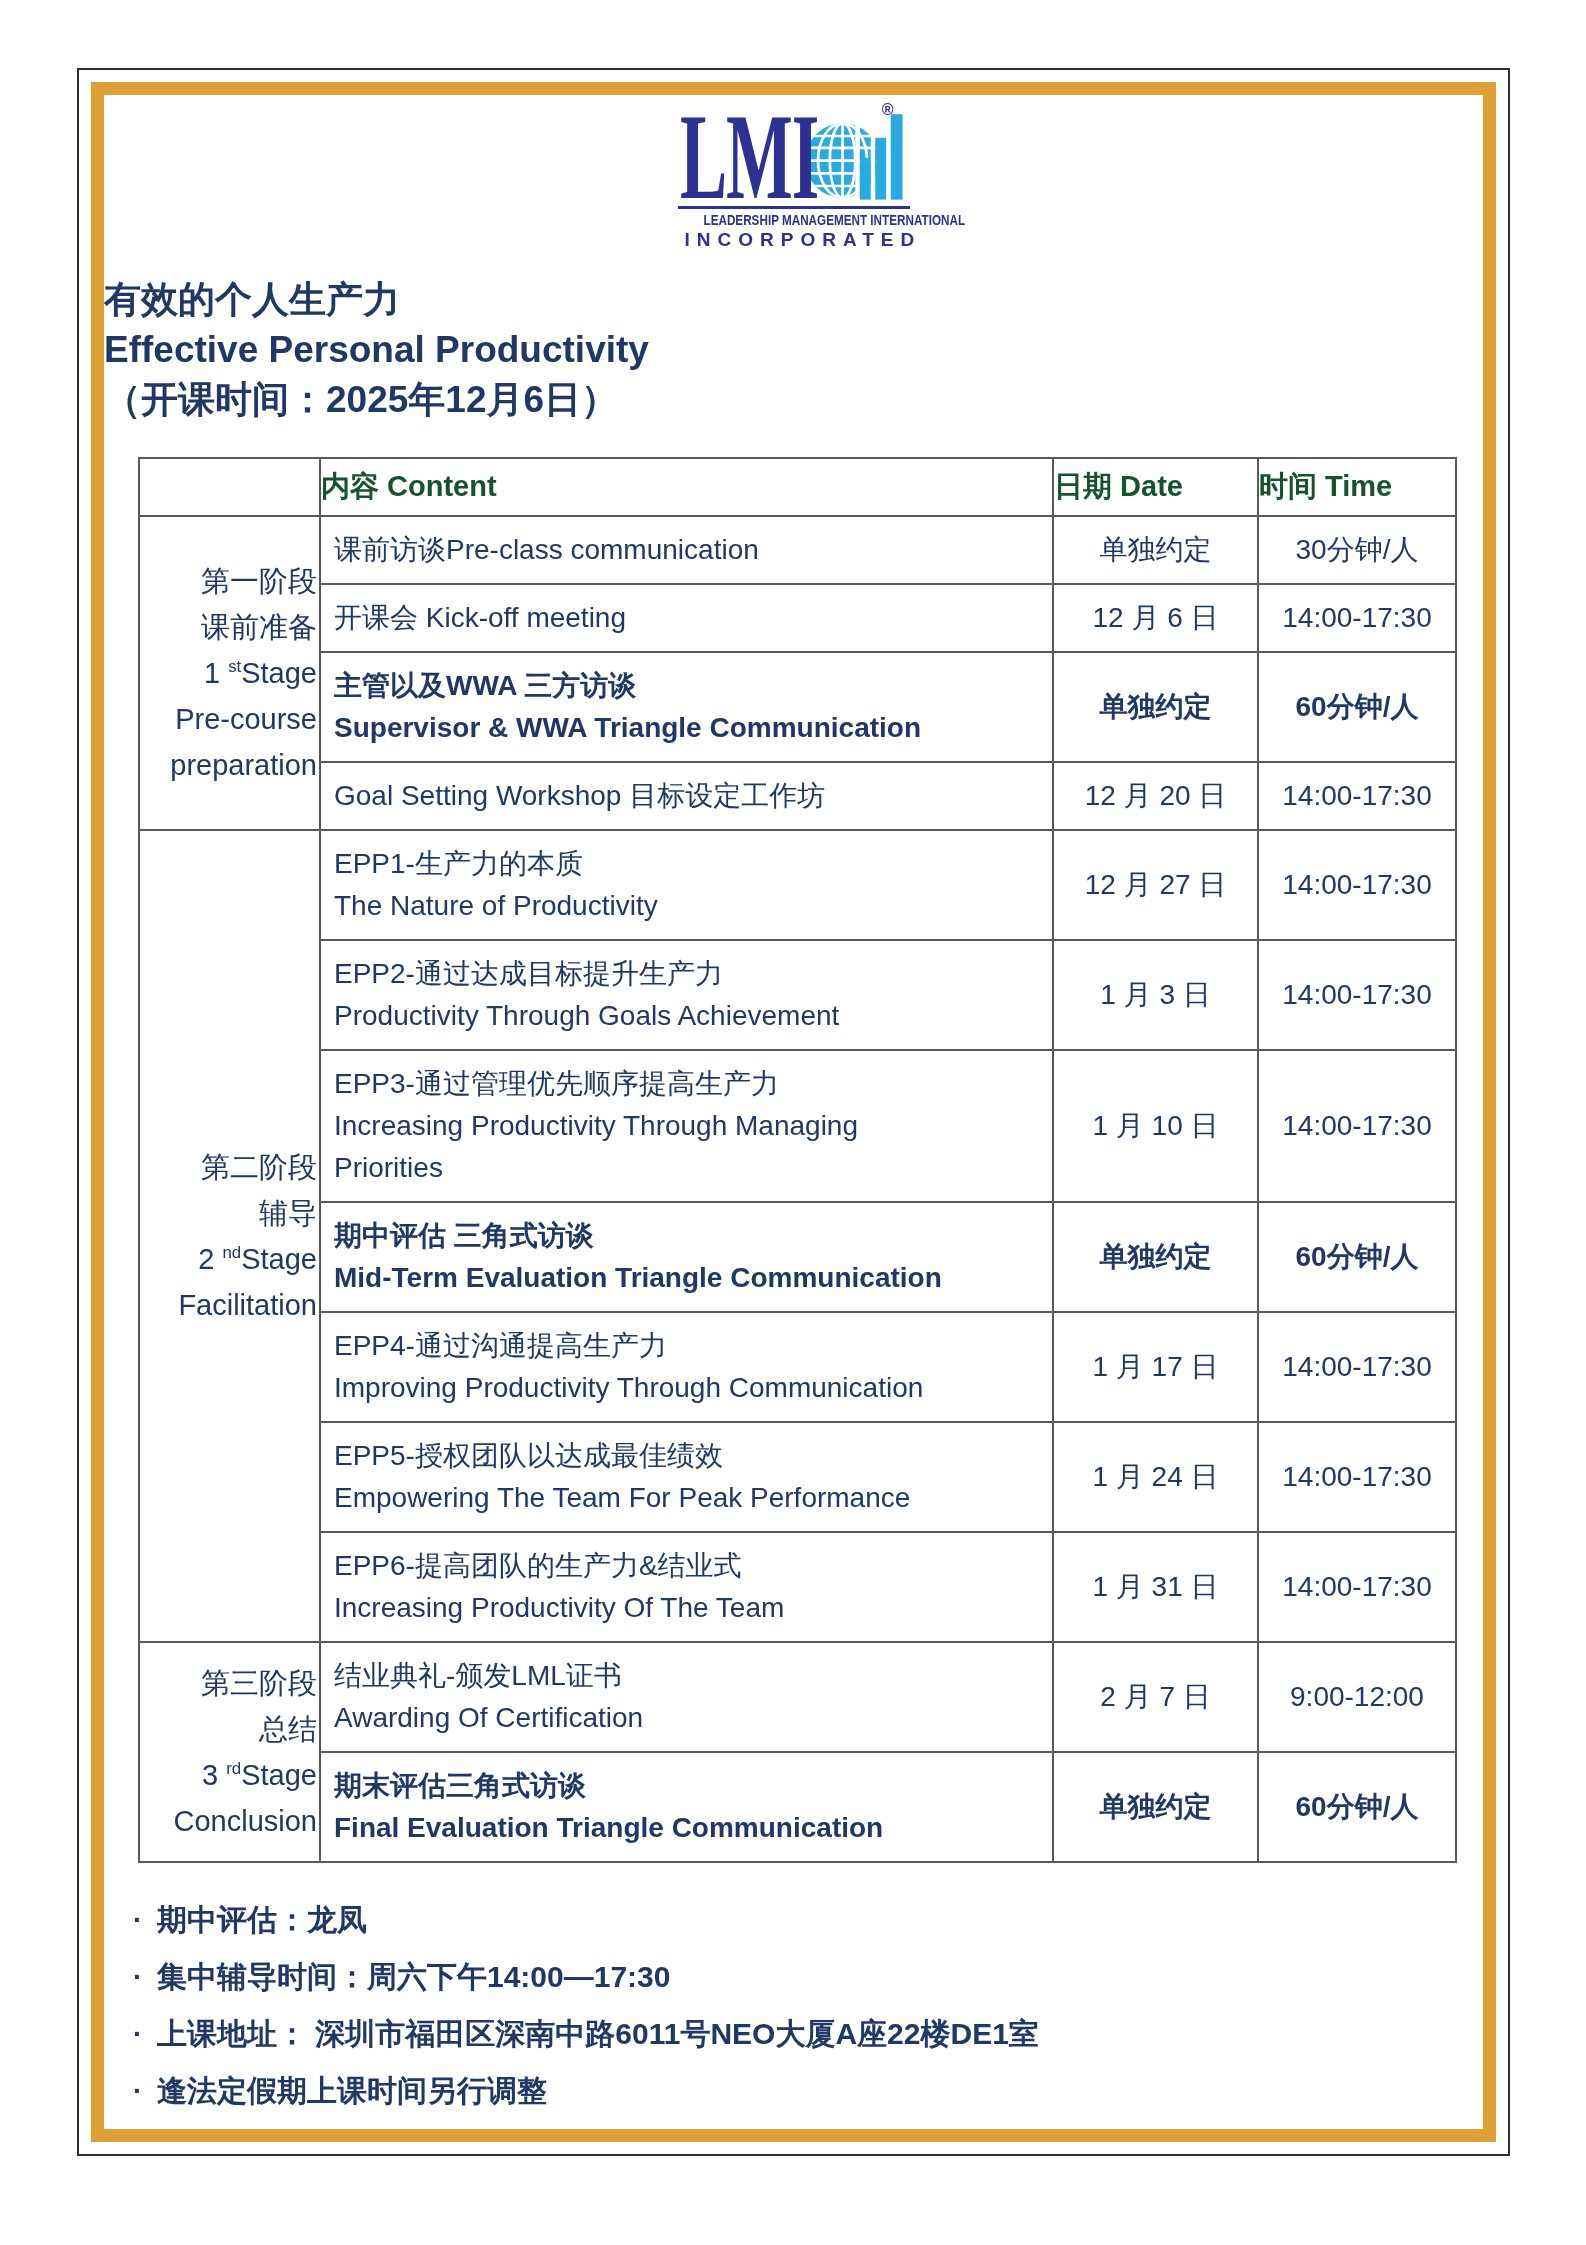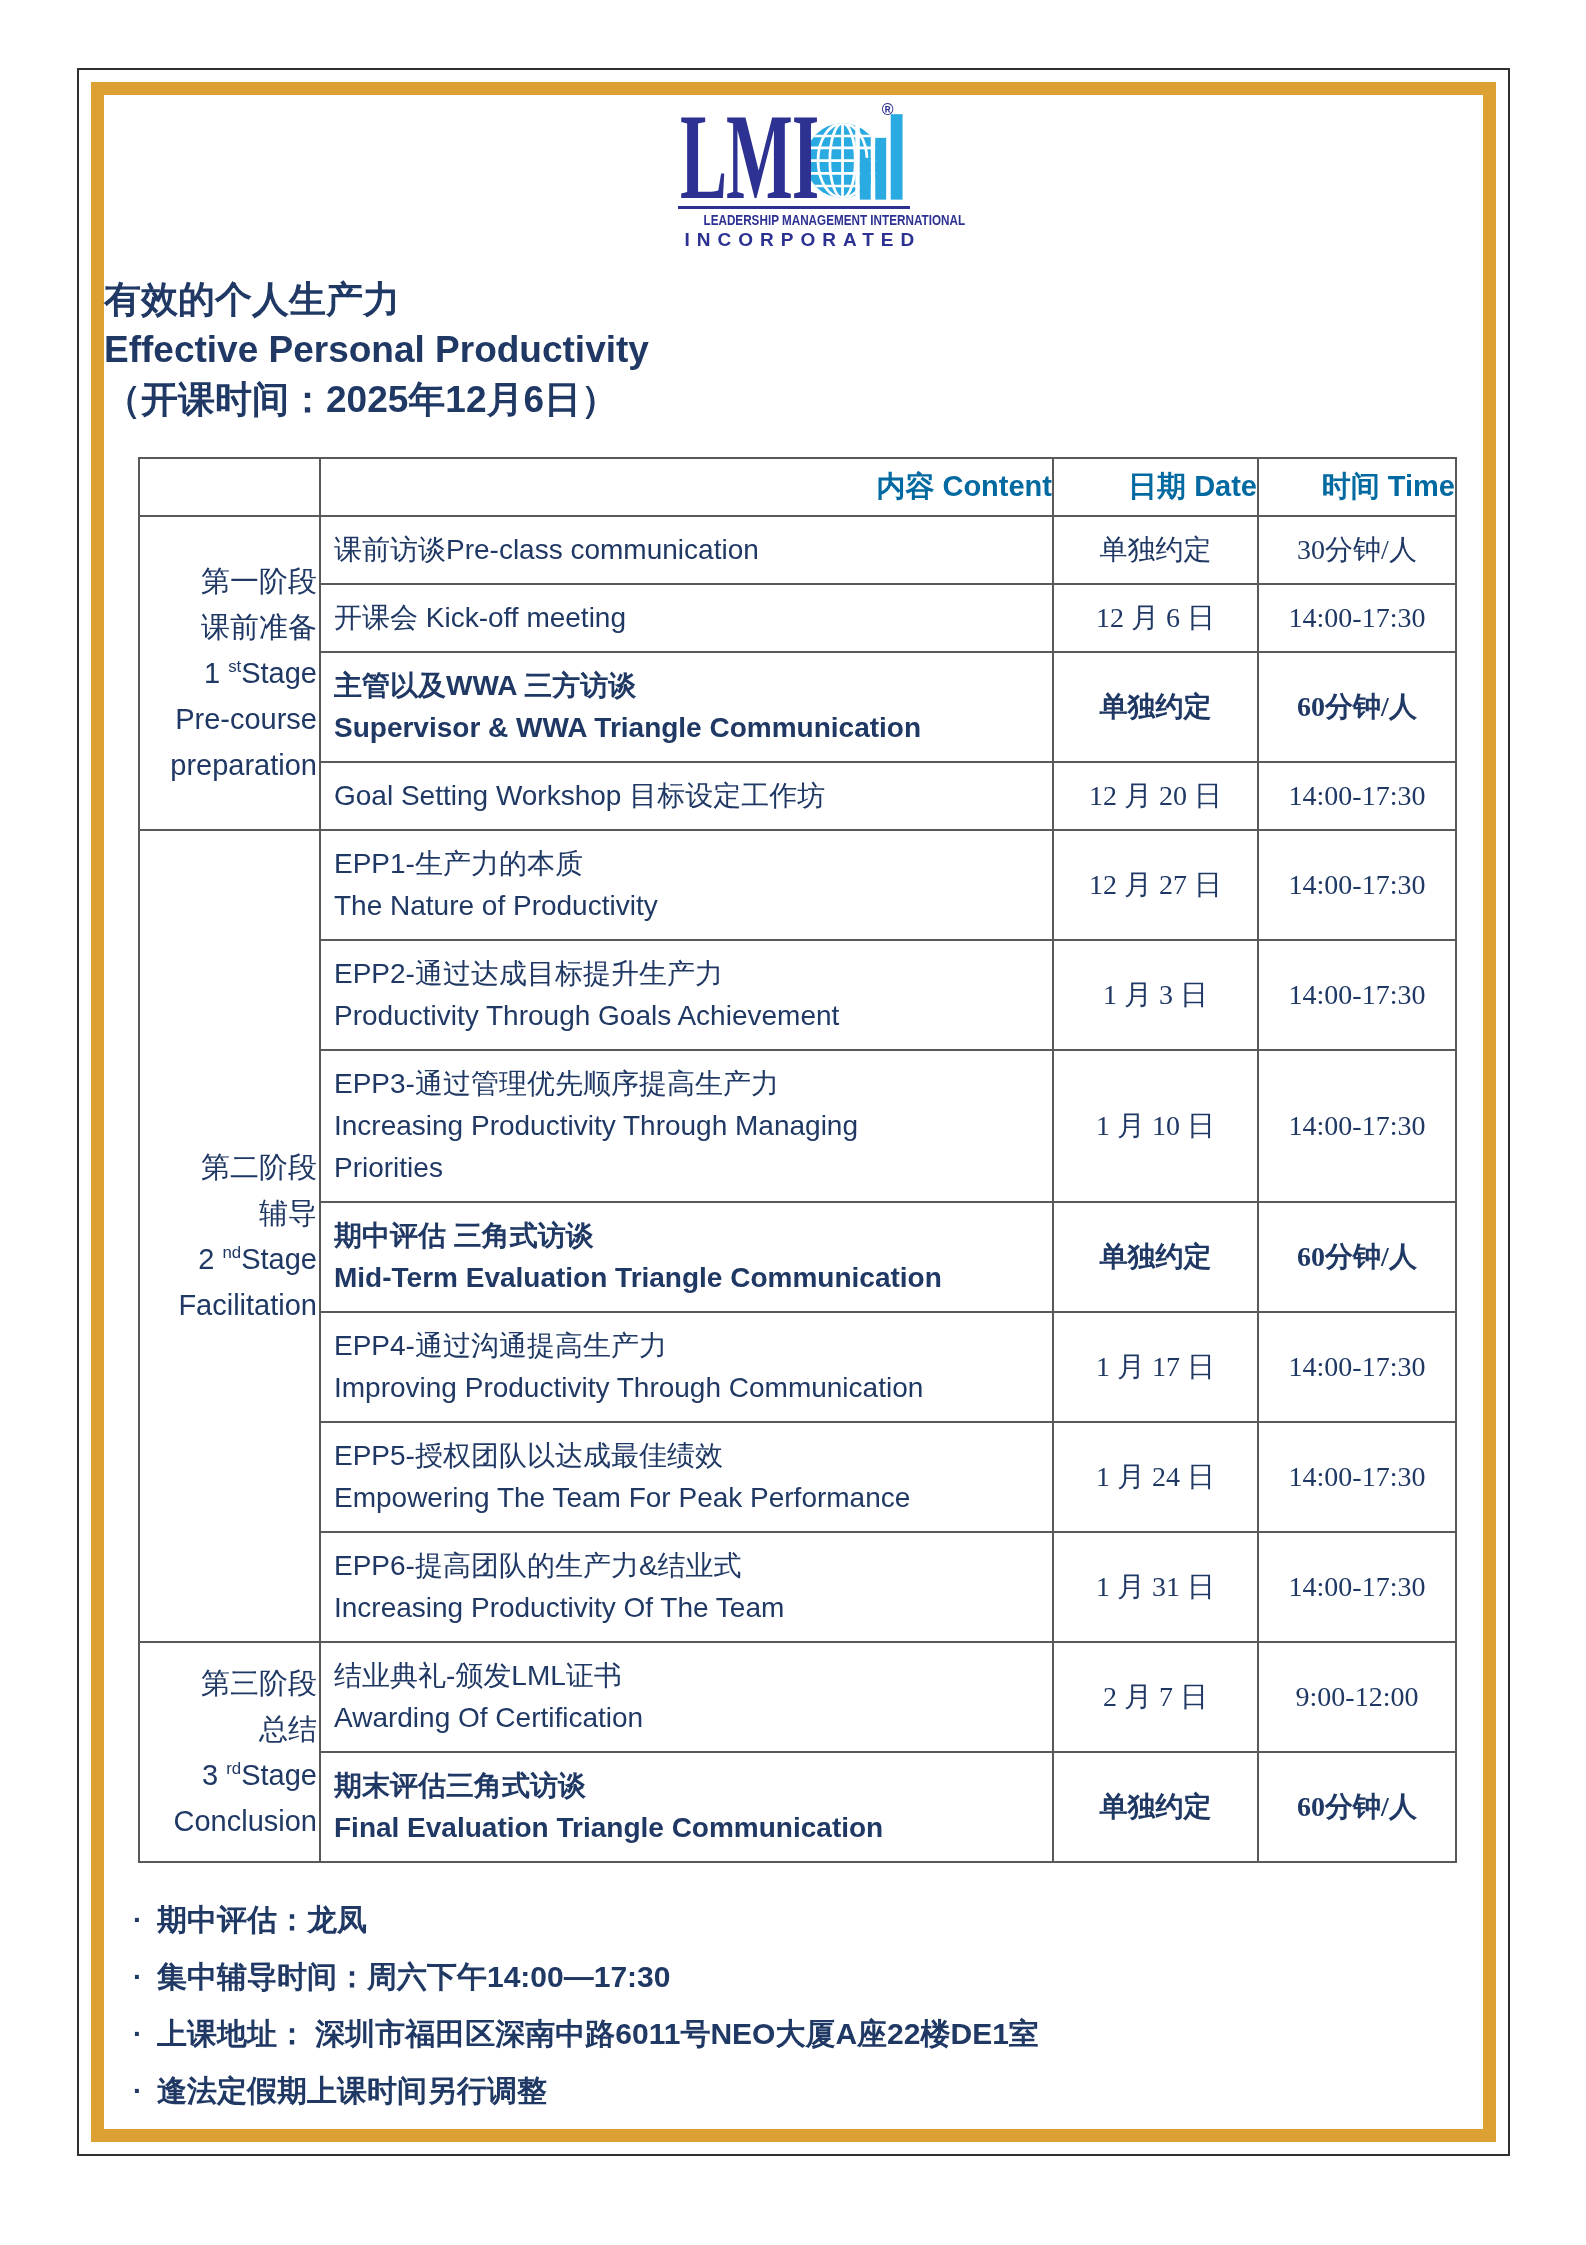--- a/index.html
+++ b/index.html
@@ -25,29 +25,29 @@
   .logo-line2{font-size:19px;font-weight:700;color:#2d3192;letter-spacing:7px;text-align:center;
         margin-top:1px;padding-left:7px;}
 
   
   .titles{margin-top:24px;text-align:left;}
   .title-line{font-size:37px;font-weight:700;line-height:50px;color:#1f3864;}
 
   
   .schedule{margin:32px 0 0 34px;width:1317px;border-collapse:collapse;table-layout:fixed;}
   .schedule th,.schedule td{border:2px solid #595959;box-sizing:border-box;}
-  .schedule thead th{height:58px;font-size:29px;font-weight:700;text-align:right;color:#0369a1;
+  .schedule thead th{height:58px;font-size:29px;font-weight:700;text-align:left;color:#14532d;
         padding:0;}
   .stage-cell{text-align:right;vertical-align:middle;font-size:29px;line-height:46px;
         padding:4px 2px;}
   .stage-line{white-space:nowrap;}
   .content-cell{text-align:left;vertical-align:middle;font-size:28px;line-height:42px;
         padding:12px 10px 12px 13px;}
   .date-cell,.time-cell{text-align:center;vertical-align:middle;font-size:28px;line-height:42px;
-        padding:4px 2px;white-space:nowrap;font-family:Liberation Serif, serif;}
+        padding:4px 2px;white-space:nowrap;}
   .bold{font-weight:700;}
   sup{font-size:0.58em;line-height:0;}
 
   
   .notes{margin:28px 40px 0 29px;}
   .note{display:flex;align-items:flex-start;font-size:30px;font-weight:700;line-height:57px;
         color:#1f3864;}
   .note-bullet{width:24px;flex:0 0 24px;text-align:left;font-size:28px;}
 </style>
 </head>

